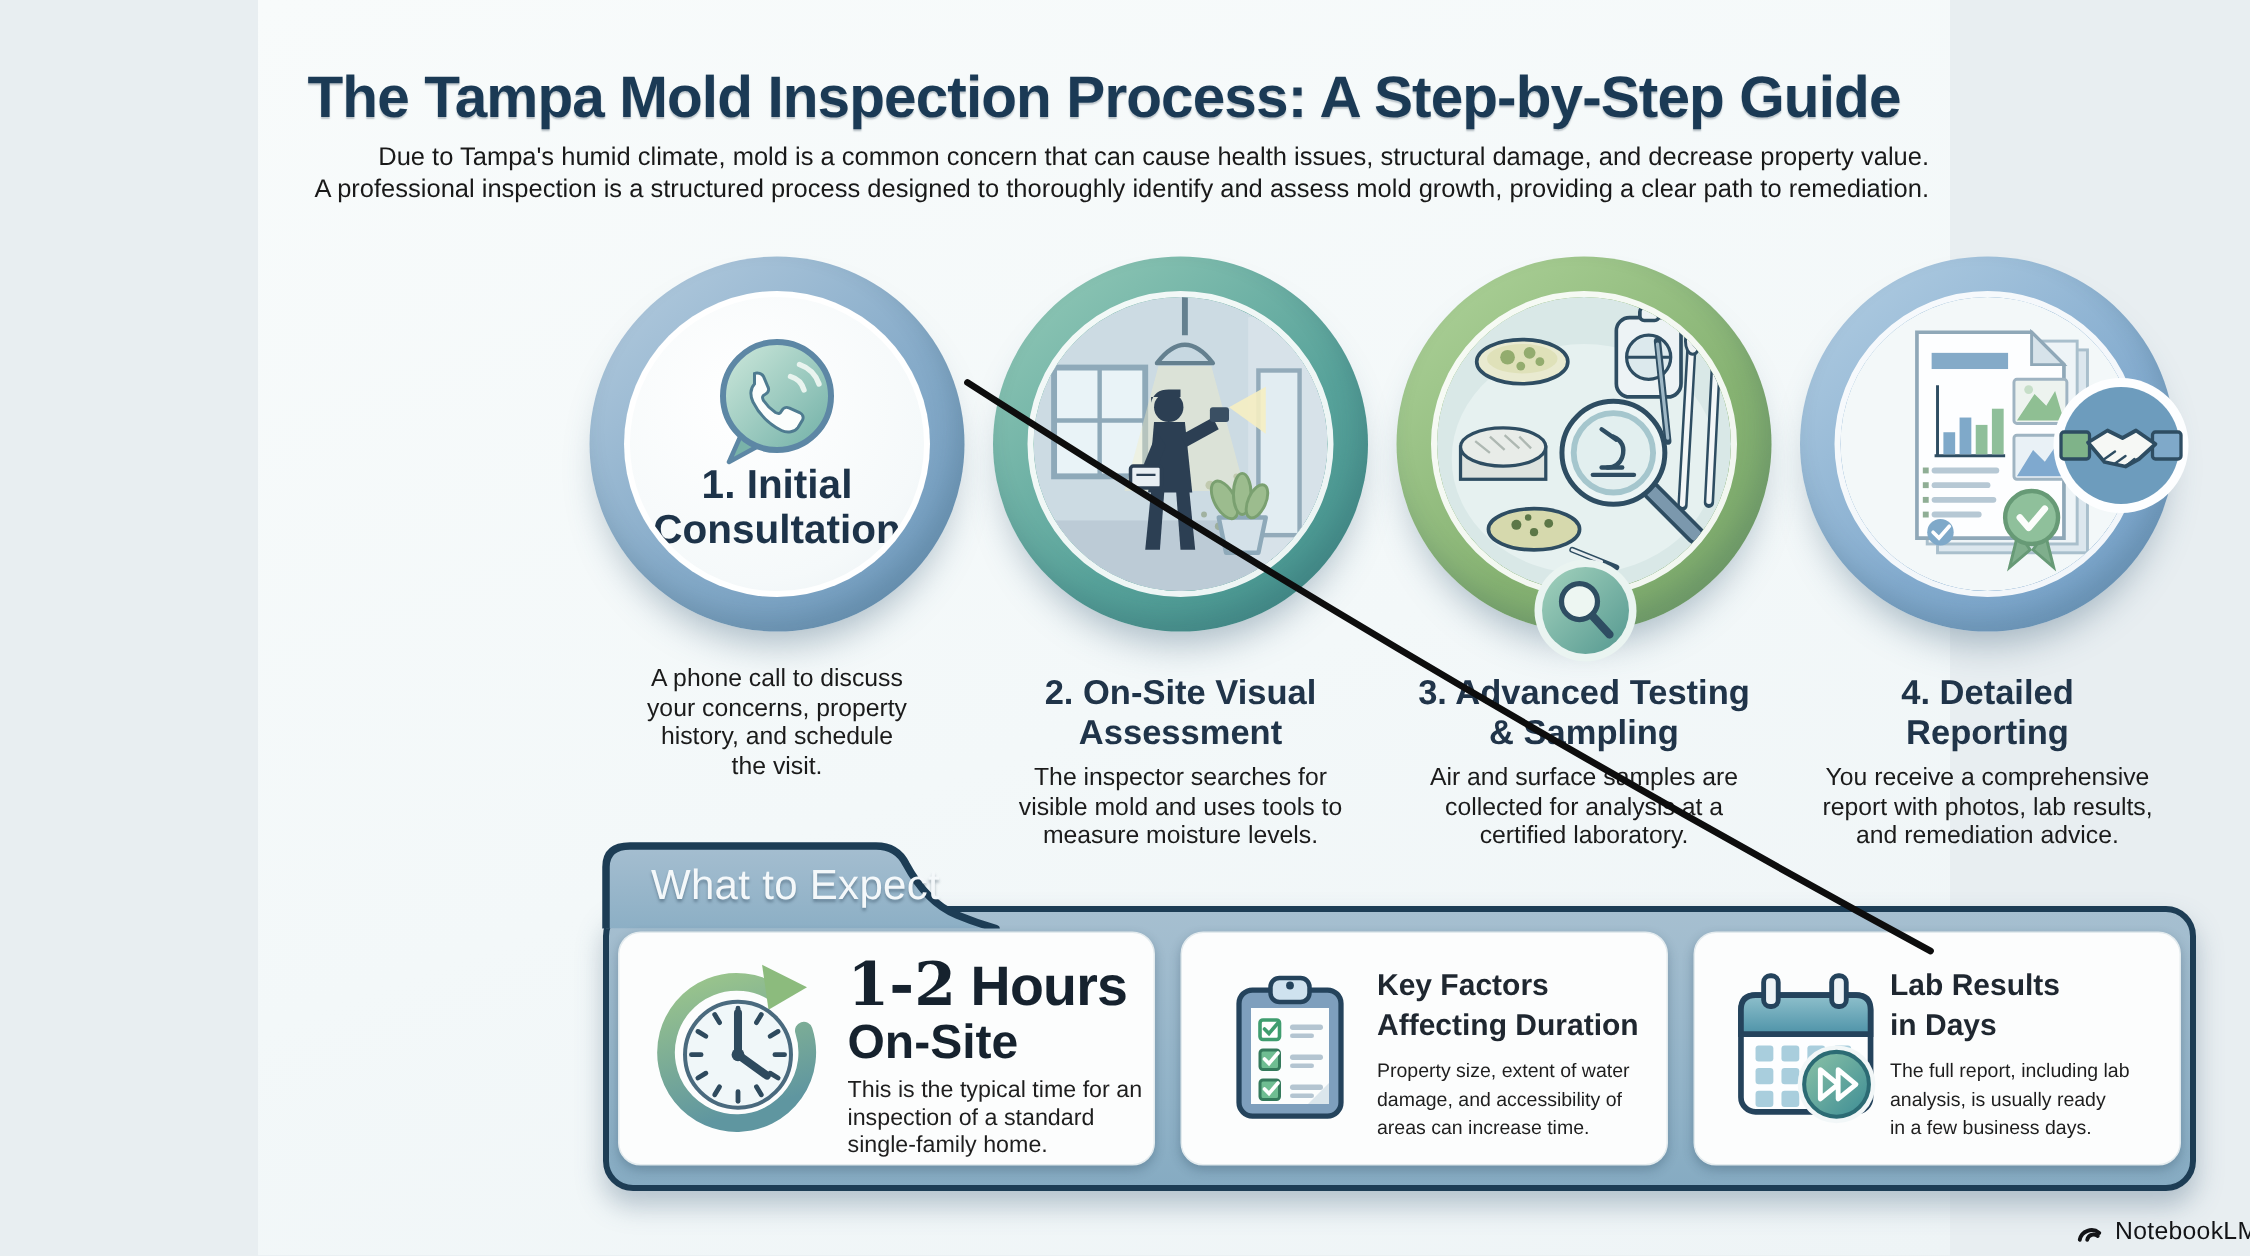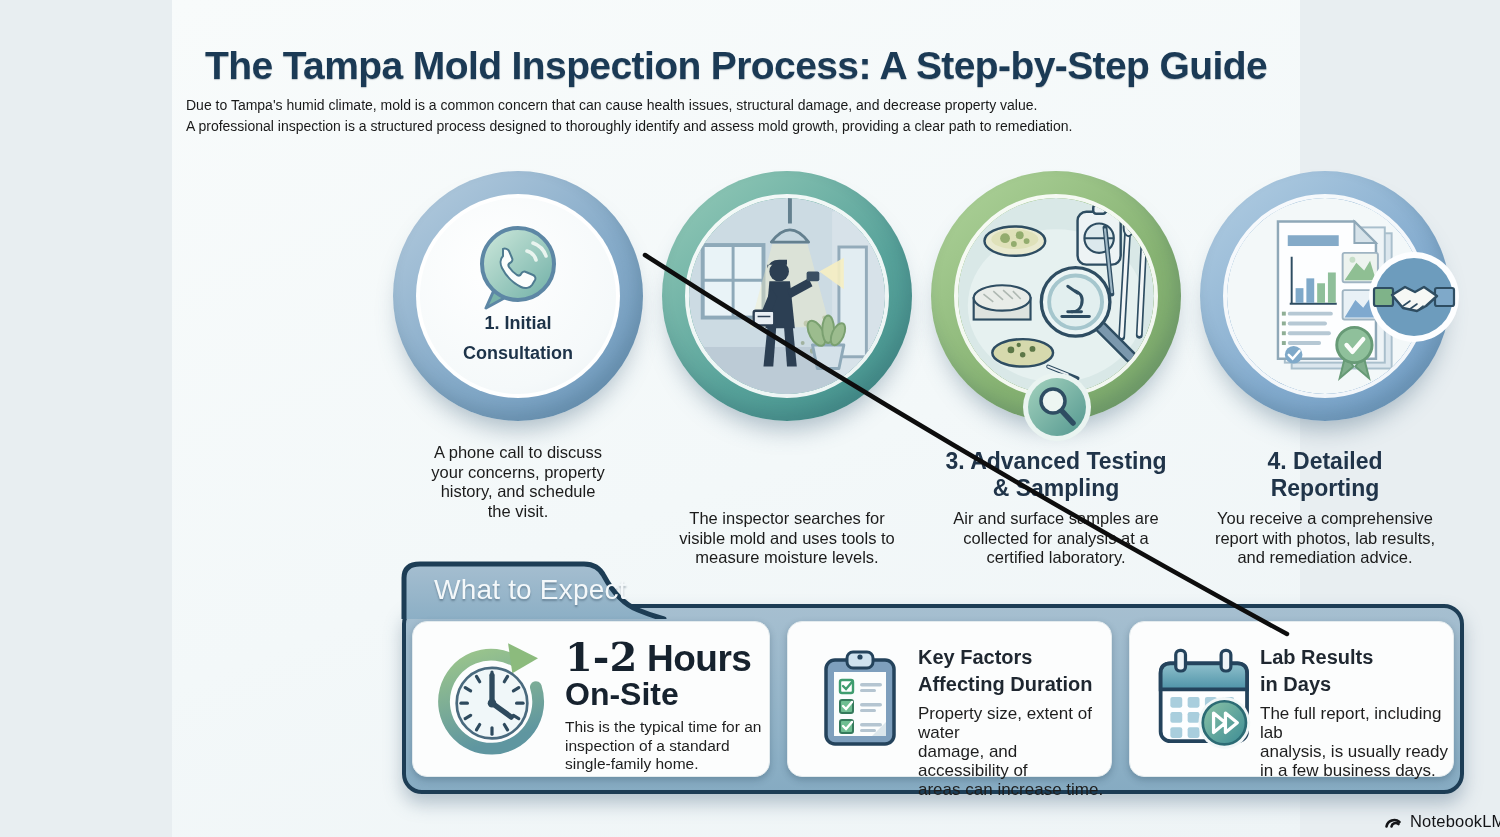--- a/index.html
+++ b/index.html
@@ -4,34 +4,34 @@
 <style>
   html,body{margin:0;padding:0;}
   body{width:1500px;height:837px;overflow:hidden;font-family:"Liberation Sans","DejaVu Sans",sans-serif;background:#e8eef1;}
   #canvas{position:relative;width:1500px;height:837px;background:#e8eef1;}
   #content{position:absolute;left:172px;top:0;width:1128px;height:837px;
     background:linear-gradient(160deg,#f8fbfb 0%,#f3f8f9 55%,#eef4f6 100%);}
   
   .title{position:absolute;left:0;top:44px;width:1128px;text-align:center;
     font-size:39px;font-weight:700;letter-spacing:-.6px;color:#1b3a55;
     text-shadow:0 1px 1px rgba(20,40,60,.25);}
-  .subtitle{position:absolute;left:14px;top:95px;width:1100px;text-align:left;
-    font-size:14px;line-height:20.5px;color:#191919;white-space:pre-line;font-weight:500;}
+  .subtitle{position:absolute;left:14px;top:95px;width:1100px;text-align:right;
+    font-size:17px;line-height:20.5px;color:#191919;white-space:pre-line;font-weight:500;}
   
   .step-ring{position:absolute;top:171px;width:250px;height:250px;border-radius:50%;
     box-shadow:0 16px 24px -8px rgba(60,95,120,.4), inset -6px -10px 16px rgba(30,60,80,.18);}
   .step-inner{position:absolute;left:23px;top:23px;width:204px;height:204px;border-radius:50%;
     border:4px solid rgba(255,255,255,.9);box-sizing:border-box;overflow:hidden;}
   .ring1{background:linear-gradient(140deg,#b6cddf 0%,#86abc9 55%,#6d99bd 100%);}
   .ring2{background:linear-gradient(140deg,#97ccb9 0%,#57a29a 60%,#418f8b 100%);}
   .ring3{background:linear-gradient(140deg,#b0d49c 0%,#86b272 60%,#79a76a 100%);}
   .ring4{background:linear-gradient(140deg,#b4cfe3 0%,#83abce 60%,#739fc6 100%);}
   .inner-white{background:radial-gradient(circle at 40% 35%,#ffffff 0%,#f5f9fa 70%,#e9f0f3 100%);}
   .step1-title{position:absolute;left:0;top:110px;width:196px;text-align:center;
-    font-size:18px;line-height:30px;font-weight:700;color:#1d3349;white-space:pre-line;}
+    font-size:27px;line-height:30px;font-weight:700;color:#1d3349;white-space:pre-line;}
   .step-title{position:absolute;top:448px;width:280px;text-align:center;
     font-size:23px;line-height:27px;font-weight:700;color:#203449;white-space:pre-line;}
   .step-desc{position:absolute;text-align:center;font-size:16.5px;line-height:19.5px;
     color:#1b1b1b;white-space:pre-line;font-weight:500;}
   .badge{position:absolute;border-radius:50%;}
   
   #panel{position:absolute;left:230px;top:604px;width:1062px;height:190px;border-radius:20px;
     background:linear-gradient(180deg,#a6bfd0 0%,#90b2c7 70%,#86abc2 100%);
     border:4px solid #1d3d55;box-sizing:border-box;
     box-shadow:0 10px 18px rgba(70,100,125,.35);}
@@ -42,21 +42,21 @@
     box-shadow:0 3px 7px rgba(25,55,75,.28);border:1px solid #e3ebee;box-sizing:border-box;}
   .card-icon{position:absolute;}
   .card1-line1{position:absolute;left:152px;top:14px;width:210px;color:#16222e;line-height:42px;}
   .card1-num{font-family:"DejaVu Serif","Liberation Serif",serif;font-size:40px;font-weight:700;}
   .card1-rest{font-size:37px;font-weight:700;letter-spacing:-.5px;}
   .card1-line2{position:absolute;left:152px;top:54px;font-size:32px;font-weight:700;color:#16222e;}
   .card1-desc{position:absolute;left:152px;top:96px;width:200px;font-size:15.5px;line-height:18.5px;
     color:#1e1e1e;white-space:pre-line;font-weight:500;}
   .card-title{position:absolute;left:130px;top:22px;width:190px;font-size:20px;line-height:27px;
     font-weight:700;color:#1f2730;white-space:pre-line;}
-  .card-desc{position:absolute;left:130px;top:82px;width:190px;font-size:17px;line-height:19px;
+  .card-desc{position:absolute;left:130px;top:82px;width:190px;font-size:13px;line-height:19px;
     color:#1e1e1e;white-space:pre-line;font-weight:500;}
   
   #line-overlay{position:absolute;left:0;top:0;width:1500px;height:837px;pointer-events:none;}
   
   #watermark{position:absolute;left:1384px;top:811px;display:flex;align-items:center;gap:6px;}
   .wm-label{font-size:16.5px;font-weight:500;color:#131417;letter-spacing:.2px;}
 </style>
 </head>
 <body>
 
@@ -133,20 +133,22 @@
               <path d="M84,92 l-9,22 8,5 7,-18 z"></path>
             </g>
             <rect x="120" y="75" width="13" height="10" rx="2" fill="#3a4f63"></rect>
             <polygon points="133,75 158,61 158,93" fill="#f6eec2" opacity=".9"></polygon>
             <rect x="66" y="115" width="21" height="15" rx="2" fill="#e8eef3" stroke="#2c3f53" stroke-width="2.4"></rect>
             <line x1="70" y1="121" x2="83" y2="121" stroke="#2c3f53" stroke-width="1.6"></line>
           </g>
         </svg>
       </div>
     </div>
+    <div class="step-title" style="left:475px">2. On-Site Visual
+Assessment</div>
     <div class="step-desc" style="left:485px;top:509px;width:260px">The inspector searches for
 visible mold and uses tools to
 measure moisture levels.</div>
 
     <div class="step-ring ring3" style="left:759px">
       <div class="step-inner">
         <svg width="196" height="196" viewBox="0 0 200 200">
           <defs>
               <clipPath id="c3">
                 <circle cx="100" cy="100" r="100"></circle>

